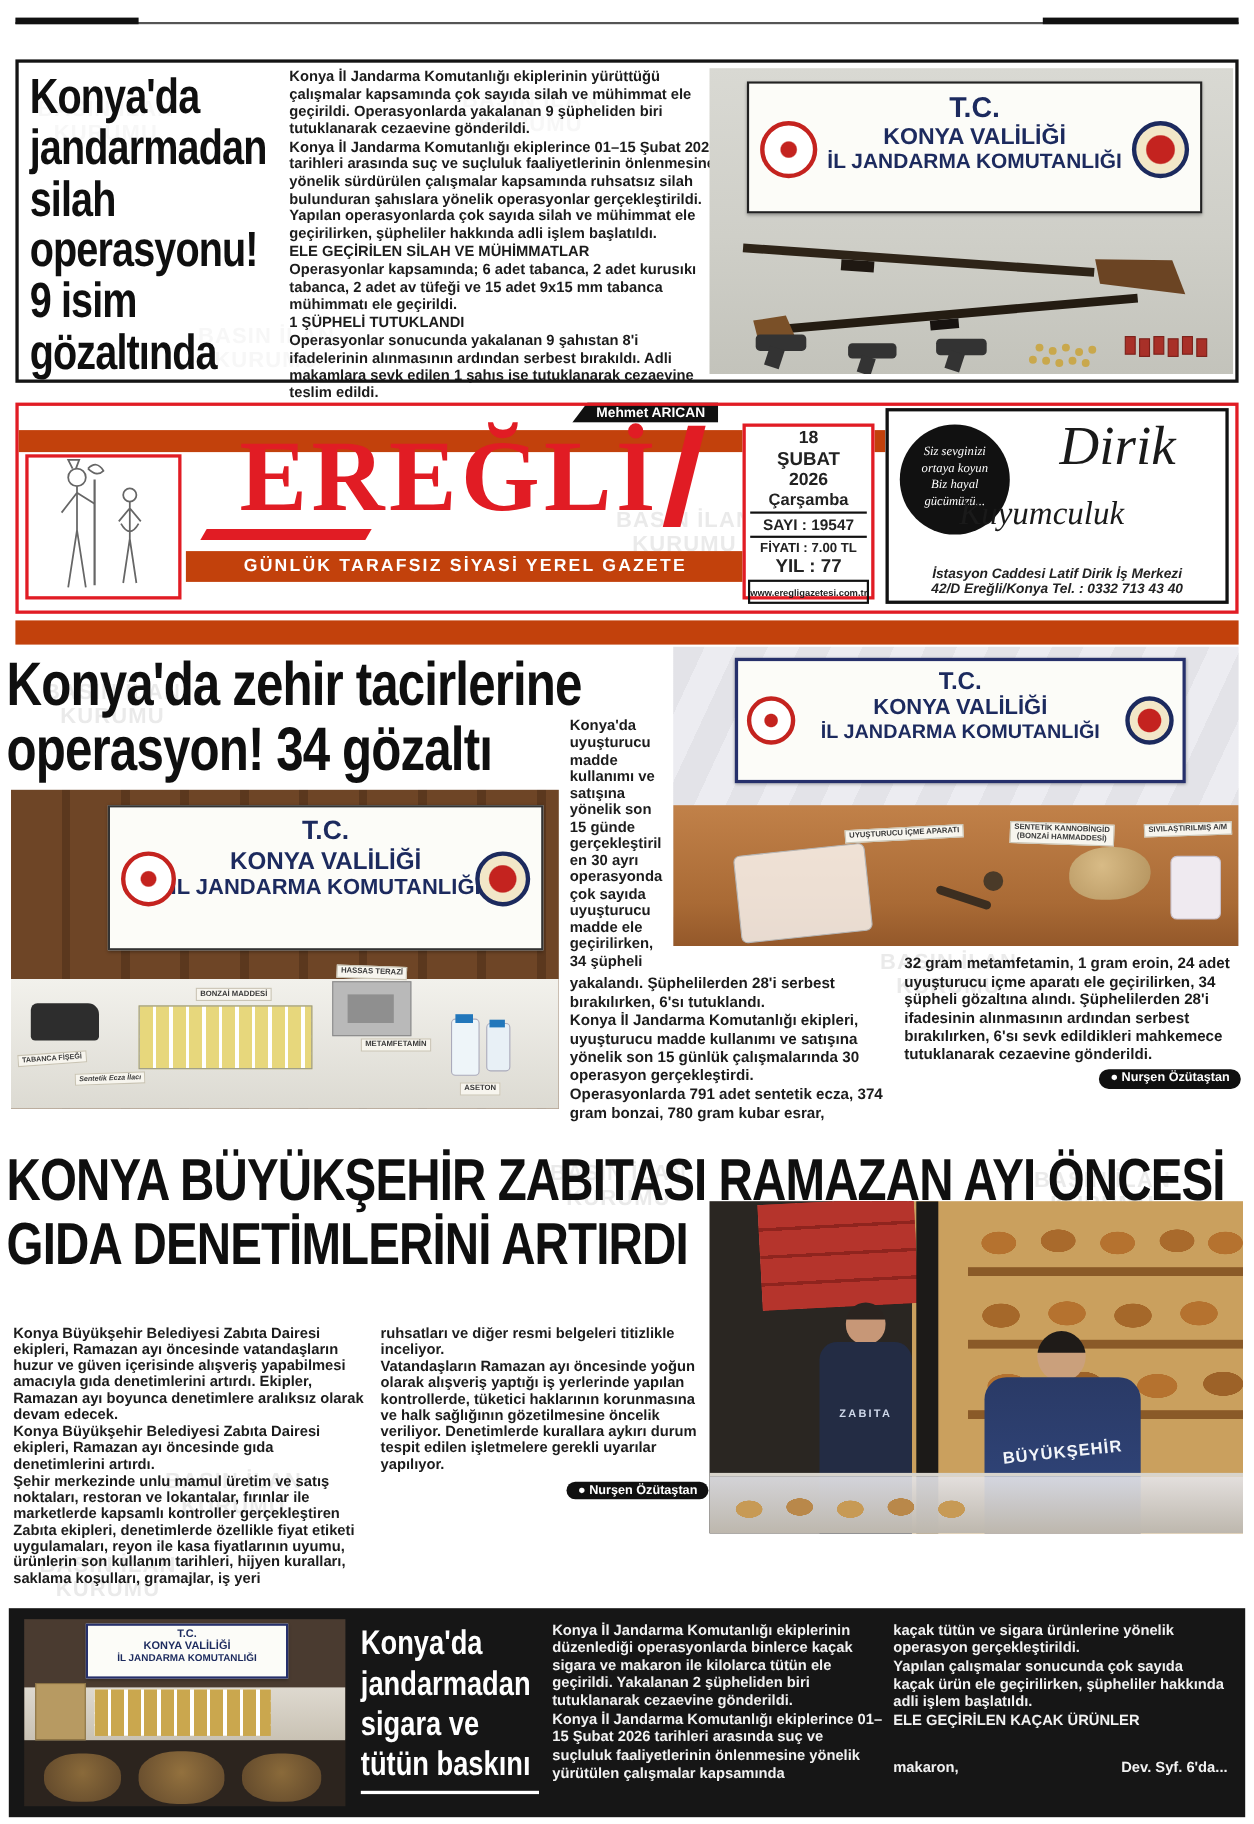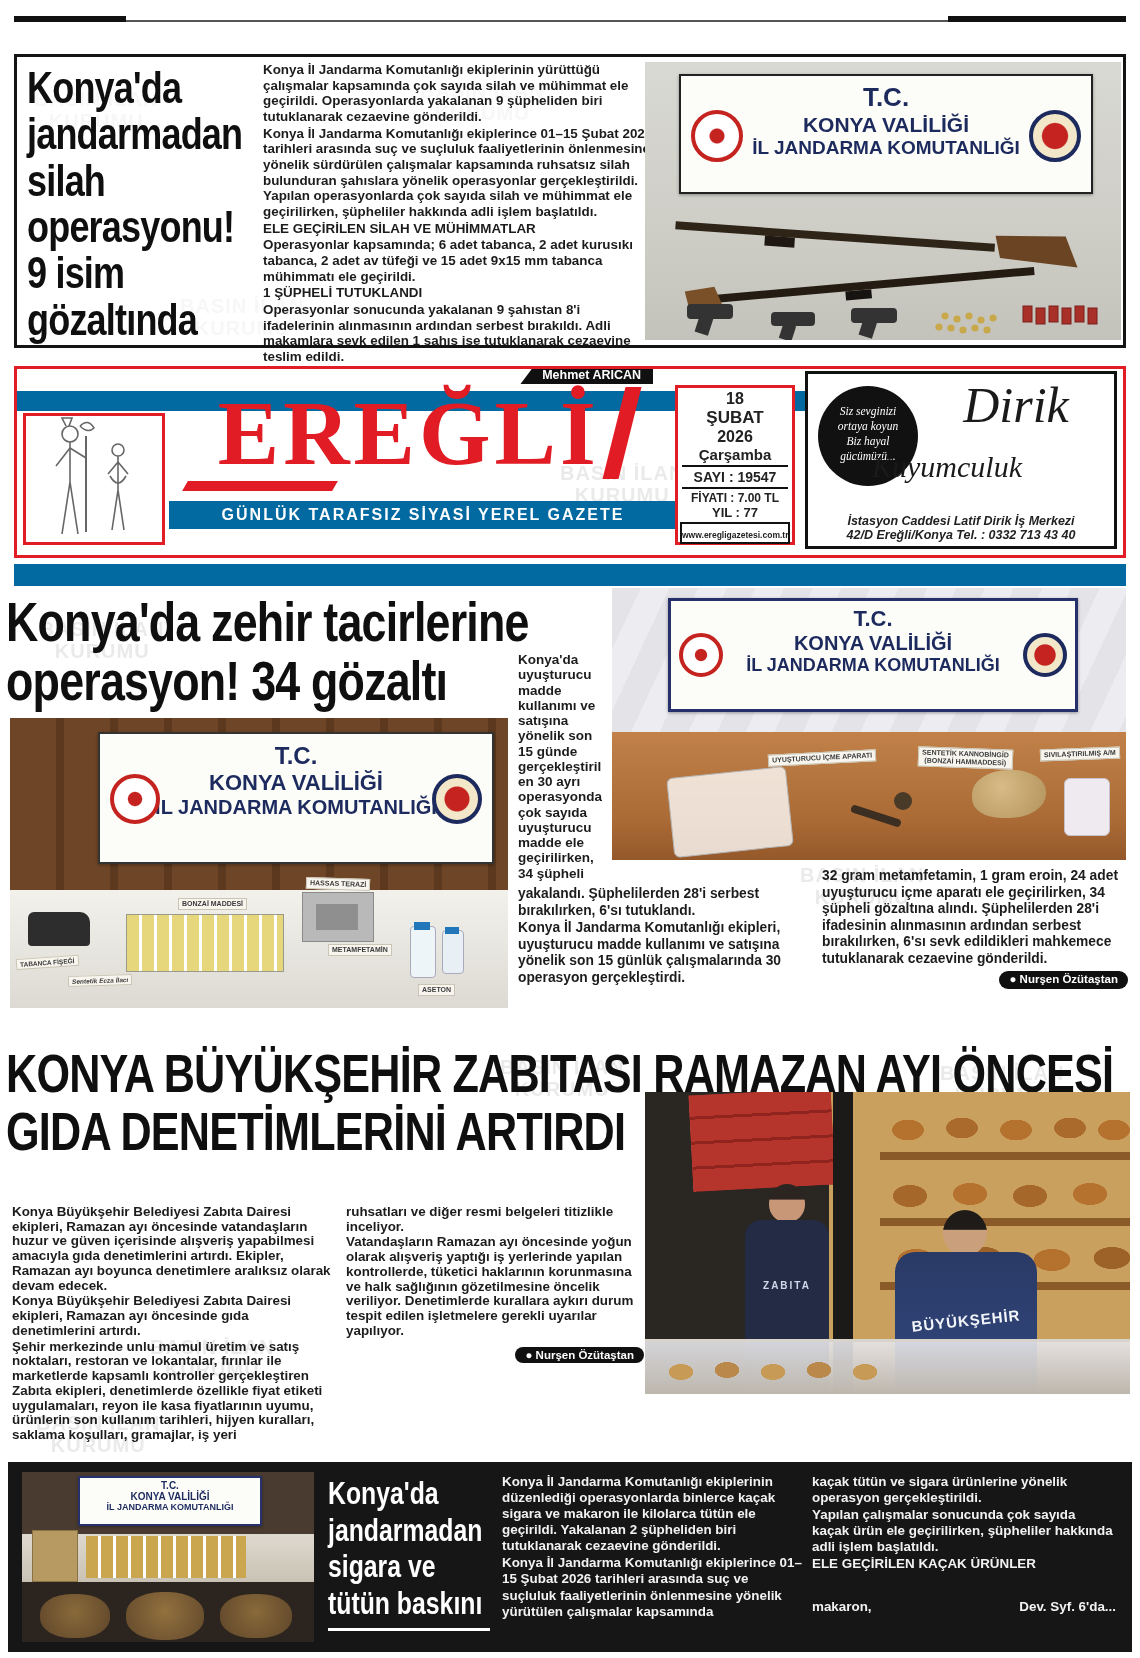--- a/index.html
+++ b/index.html
@@ -12,21 +12,21 @@
   .pill{display:inline-block;background:#101010;color:#fff;font-weight:bold;}
   .wm{position:absolute;color:rgba(80,80,80,0.12);font-weight:bold;white-space:pre-line;
       text-align:center;line-height:1.12;letter-spacing:1px;font-size:20px;pointer-events:none;}
   .sign{position:absolute;background:#fcfcf8;text-align:center;color:#1c2a5e;font-weight:bold;
         box-shadow:0 1px 3px rgba(0,0,0,0.35);}
   .emb{position:absolute;border-radius:50%;}
   .emb-red{border:4px solid #c4231f;background:radial-gradient(circle,#c4231f 22%,#fff 26%);}
   .emb-blu{border:4px solid #1c2a5e;background:radial-gradient(circle,#c4231f 40%,#f2e7c8 44%);}
   .slip{position:absolute;background:#f7f5ee;color:#3a3a3a;font-weight:bold;border:1px solid #c9c4b4;
         padding:1px 3px;white-space:nowrap;line-height:1.15;text-align:center;}
-  .redbar{background:#0369a1;}
+  .redbar{background:#c2410c;}
   .photo{position:absolute;overflow:hidden;}
   .divider{border-top:2px solid #111;margin:2px 4px;}
 </style>
 </head>
 <body>
 
 <div id="page">
 
   <div class="abs" style="left:14px;top:20px;width:1112px;height:2px;background:#555;"></div>
   <div class="abs" style="left:14px;top:16px;width:112px;height:6px;background:#111;"></div>
@@ -161,21 +161,21 @@
 
     <div class="abs" style="left:658px;top:16px;width:120px;height:160px;border:3px solid #e11c24;box-sizing:border-box;background:#fff;text-align:center;font-weight:bold;color:#222;">
       <div style="font-size:16px;margin-top:2px;">18</div>
       <div style="font-size:17px;">ŞUBAT</div>
       <div style="font-size:16px;">2026</div>
       <div style="font-size:15px;">Çarşamba</div>
       <div class="divider"></div>
       <div style="font-size:14px;">SAYI : 19547</div>
       <div class="divider"></div>
       <div style="font-size:12px;">FİYATI : 7.00 TL</div>
-      <div style="font-size:13px;">YIL : 77</div>
+      <div style="font-size:17px;">YIL : 77</div>
       <div style="border:2px solid #111;margin:2px 2px 0 2px;">
         <span style="font-size:8.5px;">www.eregligazetesi.com.tr</span>
       </div>
     </div>
 
     <div class="abs" style="left:788px;top:2px;width:312px;height:178px;border:3px solid #111;box-sizing:border-box;background:#fff;">
       <div class="abs" style="left:10px;top:12px;width:100px;height:100px;border-radius:50%;background:#111;color:#fff;text-align:center;">
         <span style="display:inline-block;margin-top:18px;font-family:'Liberation Serif',serif;font-style:italic;font-size:11.5px;line-height:1.3;white-space:pre-line;">Siz sevginizi
 ortaya koyun
 Biz hayal
@@ -256,20 +256,21 @@
     <span class="slip" style="left:58px;bottom:22px;font-size:6.5px;transform:rotate(-2deg);font-style:italic;">Sentetik Ecza İlacı</span>
     <span class="slip" style="left:168px;bottom:98px;font-size:7px;">BONZAİ MADDESİ</span>
     <span class="slip" style="left:296px;bottom:118px;font-size:7px;transform:rotate(2deg);">HASSAS TERAZİ</span>
     <span class="slip" style="left:318px;bottom:52px;font-size:7px;">METAMFETAMİN</span>
     <span class="slip" style="left:408px;bottom:12px;font-size:7px;">ASETON</span>
   </div>
 
   <div class="abs btxt" style="left:518px;top:886px;width:296px;font-size:13.8px;line-height:1.2;">
     <p>yakalandı. Şüphelilerden 28'i serbest bırakılırken, 6'sı tutuklandı.</p>
     <p>Konya İl Jandarma Komutanlığı ekipleri, uyuşturucu madde kullanımı ve satışına yönelik son 15 günlük çalışmalarında 30 operasyon gerçekleştirdi.</p>
+    <p>Operasyonlarda 791 adet sentetik ecza, 374 gram bonzai, 780 gram kubar esrar,</p>
   </div>
 
   <div class="abs btxt" style="left:822px;top:868px;width:306px;font-size:13.8px;line-height:1.2;">
     <p>32 gram metamfetamin, 1 gram eroin, 24 adet uyuşturucu içme aparatı ele geçirilirken, 34 şüpheli gözaltına alındı. Şüphelilerden 28'i ifadesinin alınmasının ardından serbest bırakılırken, 6'sı sevk edildikleri mahkemece tutuklanarak cezaevine gönderildi.</p>
     <div style="text-align:right;margin-top:4px;">
       <span class="pill" style="font-size:11.5px;padding:2px 10px;border-radius:9px;">● Nurşen Özütaştan</span>
     </div>
   </div>
 
   <div class="abs" style="left:6px;top:1044px;">

